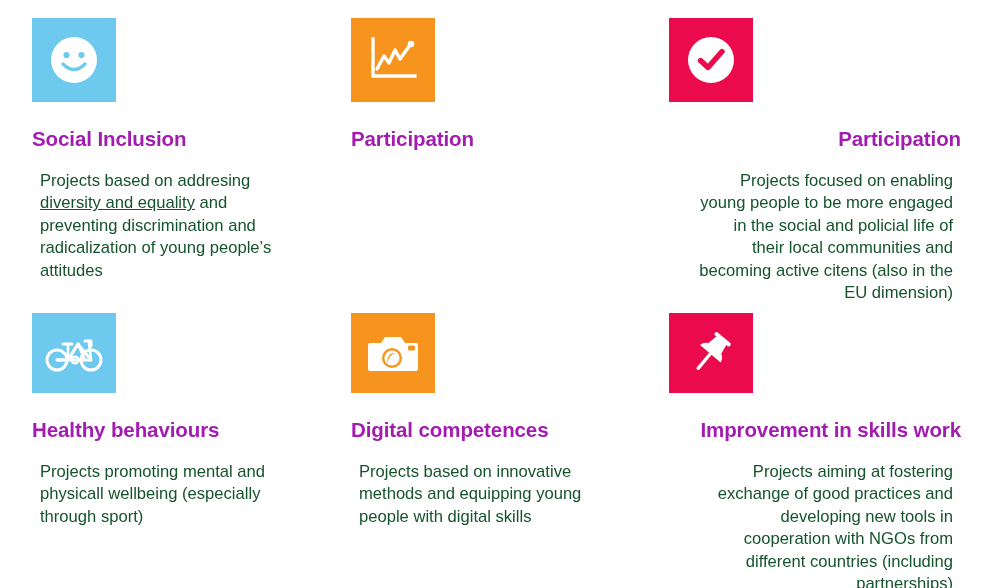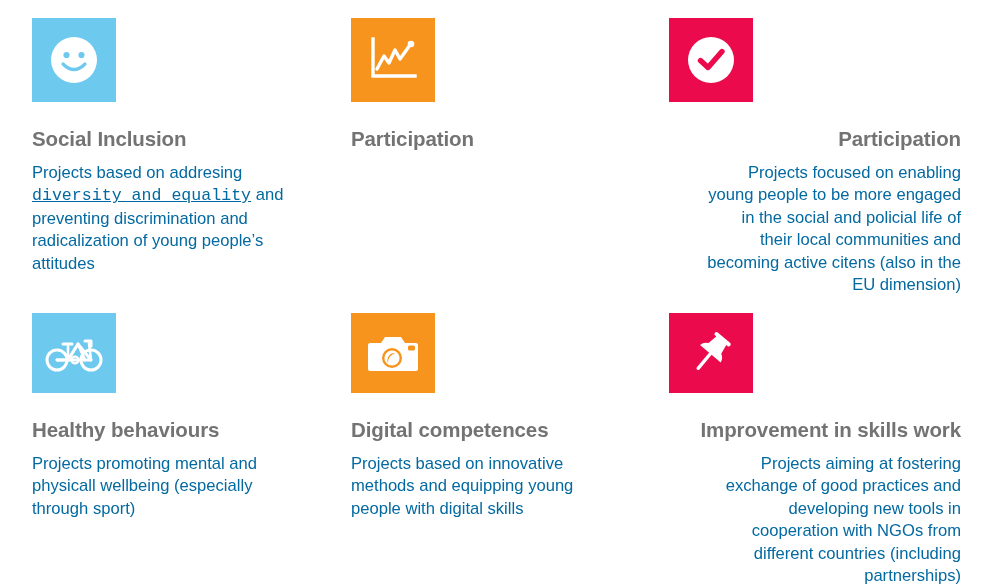--- a/index.html
+++ b/index.html
@@ -35,33 +35,33 @@
   }
   .row-2 .tile { width: 84px; height: 80px; }
 
   .tile svg { display: block; }
 
   .card-title {
     margin: 0;
     padding-top: 26px;
     font-size: 20.5px;
     font-weight: bold;
-    color: #737373;
+    color: #a21caf;
     letter-spacing: -0.1px;
     line-height: 1.1;
     white-space: nowrap;
   }
   .card-body {
-    margin: 0;
+    margin: 8px;
     padding-top: 11px;
     font-size: 16.6px;
-    color: #0369a1;
+    color: #14532d;
     line-height: 1.36;
   }
-  .card-body .u { text-decoration: underline; font-family: Liberation Mono, monospace; }
+  .card-body .u { text-decoration: underline; }
 </style>
 </head>
 <body>
 
 <div class="grid">
 
   <div class="cell col-1 row-1">
     <div class="tile" style="background:#6ec9ef">
       <span>
         <svg width="52" height="52" viewBox="0 0 52 52">

